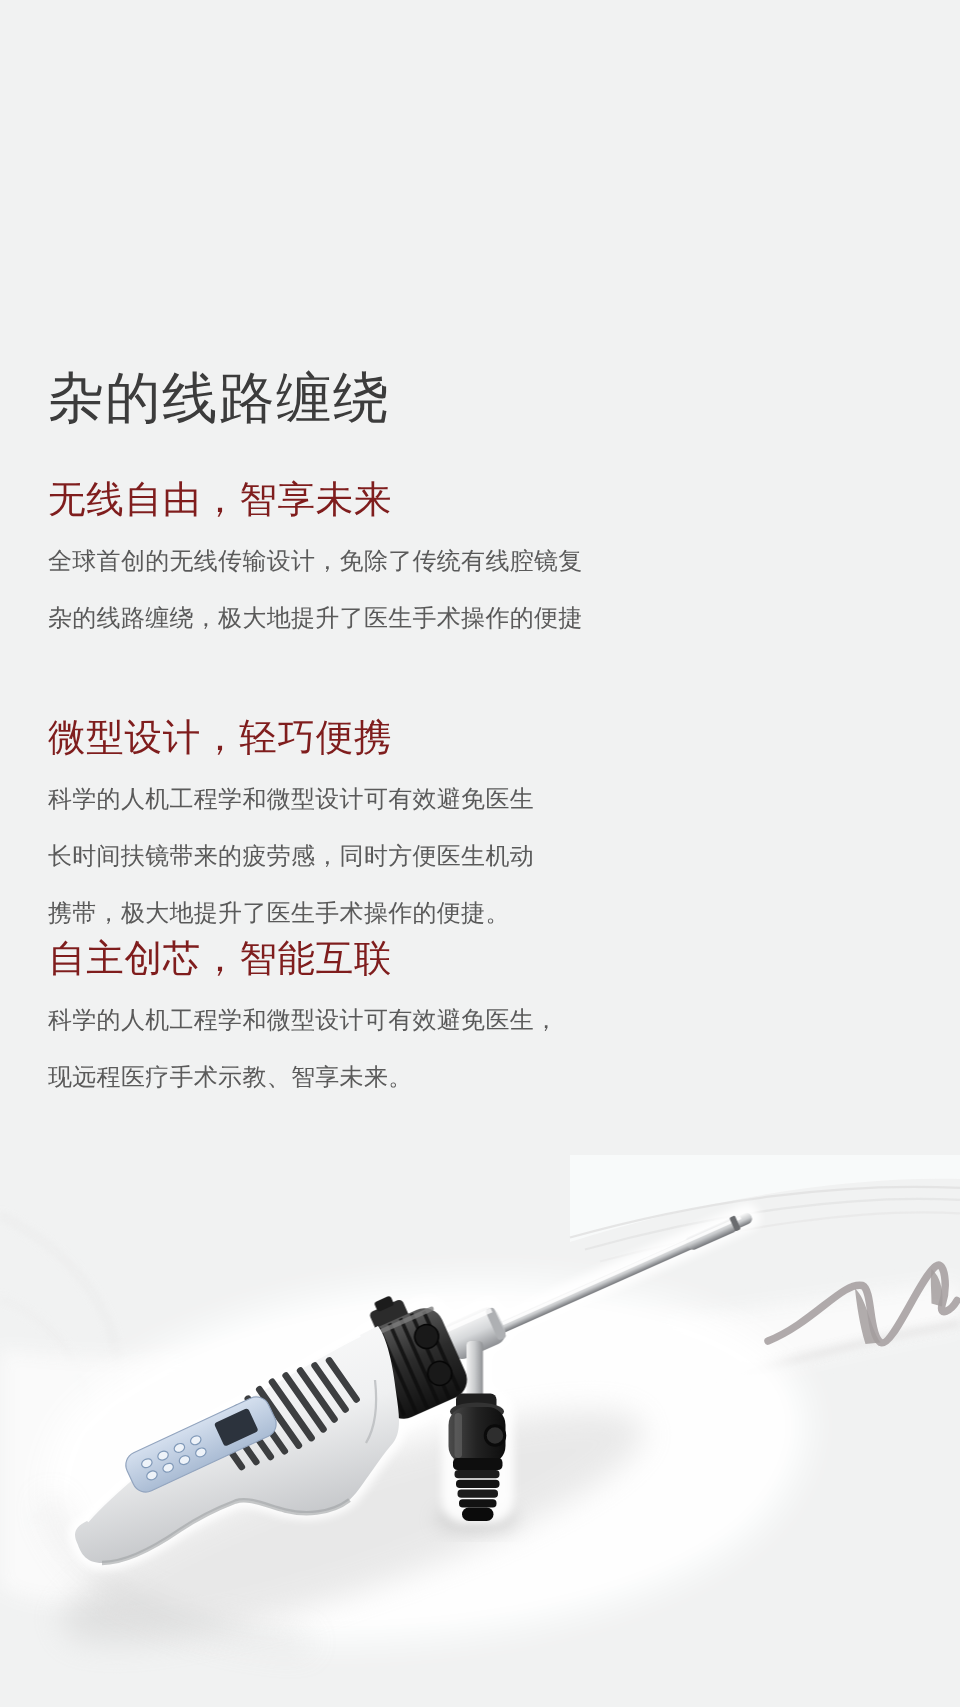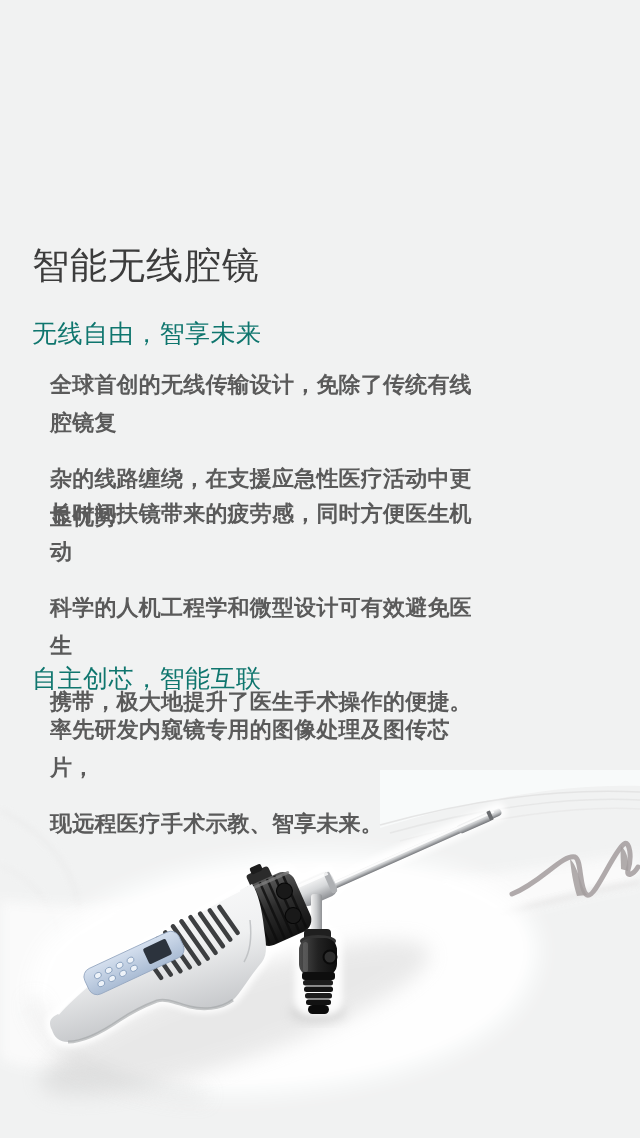--- a/index.html
+++ b/index.html
@@ -13,55 +13,56 @@
   .page{position:absolute;inset:0;}
   .title{
     position:absolute;left:32px;top:244px;margin:0;
     font-size:37px;font-weight:400;letter-spacing:1px;
     color:#3c3c3c;line-height:44px;
   }
   .feature{position:absolute;left:32px;width:475px;}
   .feature h2{
     margin:0 0 8px 0;
     font-size:25px;font-weight:400;letter-spacing:0.5px;
-    color:#0f766e;line-height:30px;
+    color:#7f1d1d;line-height:30px;
   }
   .feature p{
-    margin:18px;
-    font-size:22px;font-weight:700;
+    margin:0;
+    font-size:16px;font-weight:400;
     color:#5a5a5a;line-height:38px;letter-spacing:0.2px;
   }
   #sec-1{top:318px;}
   #sec-2{top:477px;}
-  #sec-3{top:663px;}
+  #sec-3{top:624px;}
   .hero{position:absolute;left:0;top:770px;width:640px;height:368px;}
   .hero svg{display:block;}
 </style>
 </head>
 <body>
 
 <div class="page">
 
-  <h1 class="title">智能无线腔镜</h1>
+  <h1 class="title">杂的线路缠绕</h1>
 
   <section class="feature" id="sec-1">
     <h2>无线自由，智享未来</h2>
     <p>全球首创的无线传输设计，免除了传统有线腔镜复</p>
-    <p>杂的线路缠绕，在支援应急性医疗活动中更显优势</p>
+    <p>杂的线路缠绕，极大地提升了医生手术操作的便捷</p>
   </section>
 
   <section class="feature" id="sec-2">
+    <h2>微型设计，轻巧便携</h2>
+    <p>科学的人机工程学和微型设计可有效避免医生</p>
     <p>长时间扶镜带来的疲劳感，同时方便医生机动</p>
-    <p>科学的人机工程学和微型设计可有效避免医生</p>
     <p>携带，极大地提升了医生手术操作的便捷。</p>
   </section>
 
   <section class="feature" id="sec-3">
     <h2>自主创芯，智能互联</h2>
-    <p>率先研发内窥镜专用的图像处理及图传芯片，</p>
+    <p>科学的人机工程学和微型设计可有效避免医生，</p>
     <p>现远程医疗手术示教、智享未来。</p>
   </section>
 
   <div class="hero">
     <svg width="640" height="368" viewBox="0 0 640 368" xmlns="http://www.w3.org/2000/svg">
       <defs>
         <filter id="b3" x="-30%" y="-30%" width="160%" height="160%">
             <feGaussianBlur stdDeviation="3"></feGaussianBlur>
           </filter>
         <filter id="b6" x="-30%" y="-30%" width="160%" height="160%">

